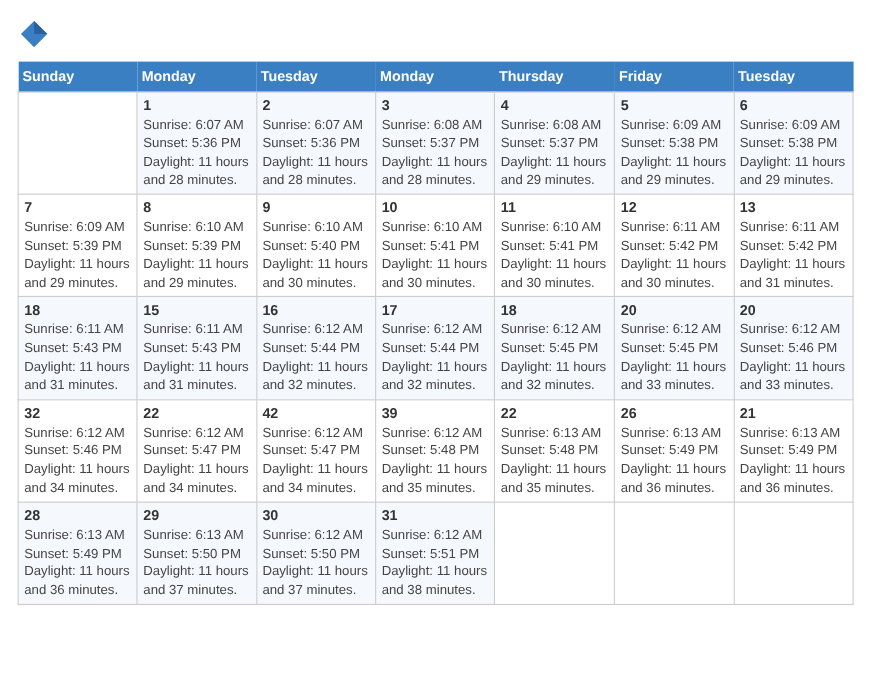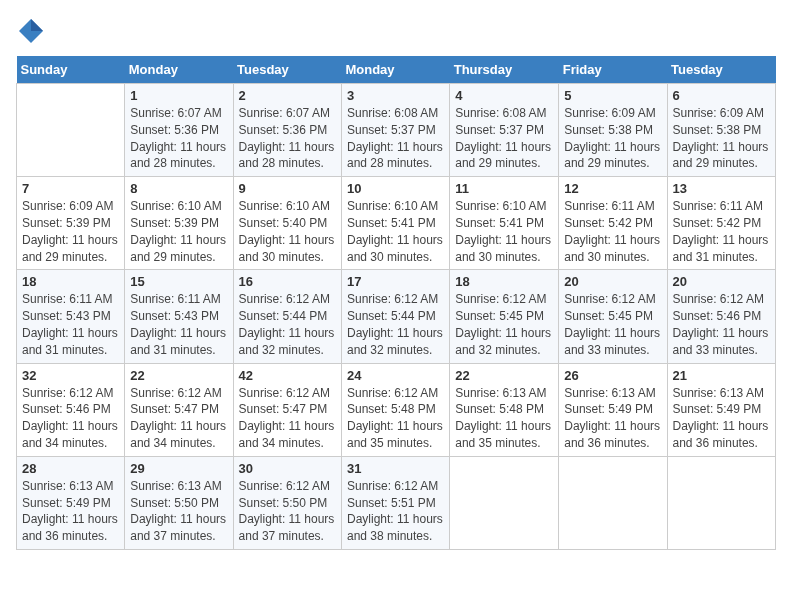--- a/index.html
+++ b/index.html
@@ -217,21 +217,21 @@
         </td>
         <td>
           <span class="day-number">22</span>
           <div class="day-info">Sunrise: 6:12 AM<br>Sunset: 5:47 PM<br>Daylight: 11 hours and 34 minutes.</div>
         </td>
         <td>
           <span class="day-number">42</span>
           <div class="day-info">Sunrise: 6:12 AM<br>Sunset: 5:47 PM<br>Daylight: 11 hours and 34 minutes.</div>
         </td>
         <td>
-          <span class="day-number">24</span>
+          <span class="day-number">39</span>
           <div class="day-info">Sunrise: 6:12 AM<br>Sunset: 5:48 PM<br>Daylight: 11 hours and 35 minutes.</div>
         </td>
         <td>
           <span class="day-number">22</span>
           <div class="day-info">Sunrise: 6:13 AM<br>Sunset: 5:48 PM<br>Daylight: 11 hours and 35 minutes.</div>
         </td>
         <td>
           <span class="day-number">26</span>
           <div class="day-info">Sunrise: 6:13 AM<br>Sunset: 5:49 PM<br>Daylight: 11 hours and 36 minutes.</div>
         </td>

